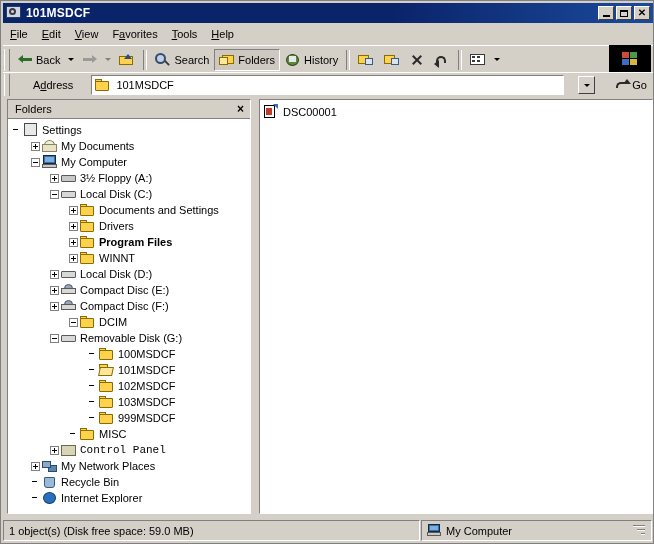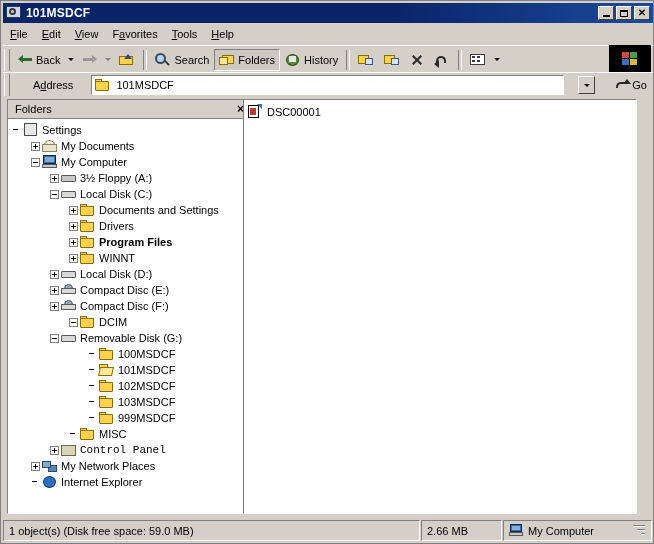--- a/index.html
+++ b/index.html
@@ -157,21 +157,21 @@
   }
   .exp.plus::after {
     content: ""; position: absolute; left: 3px; top: 1px;
     width: 1px; height: 5px; background: #000;
   }
   .exp.none { border: none; background: none; }
   .ticon { width: 16px; height: 16px; flex: none; margin-right: 3px; position: relative; }
   .tlabel { }
 
   #list-pane {
-    position: absolute; left: 240px; top: 2px;
+    position: absolute; left: 256px; top: 2px;
     width: 394px; height: 415px;
     background: #ffffff;
     border-top: 1px solid #808080; border-left: 1px solid #808080;
     border-right: 1px solid #ffffff; border-bottom: 1px solid #ffffff;
     box-sizing: border-box;
     padding: 3px 12px 0 3px;
   }
   .litem { display: flex; align-items: center; gap: 3px; font-size: 11px; height: 17px; }
 
   
@@ -782,20 +782,28 @@
           <div class="tnode" style="padding-left: 23px;">
             <span class="exp plus"></span>
             <span class="ticon ico-network">
               <b></b>
               <i></i>
             </span>
             <span class="tlabel">My Network Places</span>
           </div>
           <div class="tnode" style="padding-left: 23px;">
             <span class="exp none"></span>
+            <span class="ticon ico-recycle">
+              <b></b>
+              <i></i>
+            </span>
+            <span class="tlabel">Recycle Bin</span>
+          </div>
+          <div class="tnode" style="padding-left: 23px;">
+            <span class="exp none"></span>
             <span class="ticon ico-ie">
               <b></b>
               <i></i>
             </span>
             <span class="tlabel">Internet Explorer</span>
           </div>
         </div>
     </div>
 
     <div id="list-pane">
@@ -808,23 +816,20 @@
           <span>DSC00001</span>
         </div>
       </div>
 
   </div>
 
   <div id="statusbar">
     <div class="spanel" id="sp1">
       <span>1 object(s) (Disk free space: 59.0 MB)</span>
     </div>
-    <div class="spanel" id="sp2">
-      <span>2.66 MB</span>
-    </div>
     <div class="spanel" id="sp3">
       <span class="ico-mycomp-sb">
           <i></i>
           <b></b>
         </span>
       <span>My Computer</span>
       <span id="grip" style="margin-left:auto;">
         <span class="grip-d" style="left:9px;top:9px;width:4px;height:1px;"></span>
         <span class="grip-l" style="left:9px;top:10px;width:4px;height:1px;"></span>
         <span class="grip-d" style="left:5px;top:5px;width:8px;height:1px;"></span>

